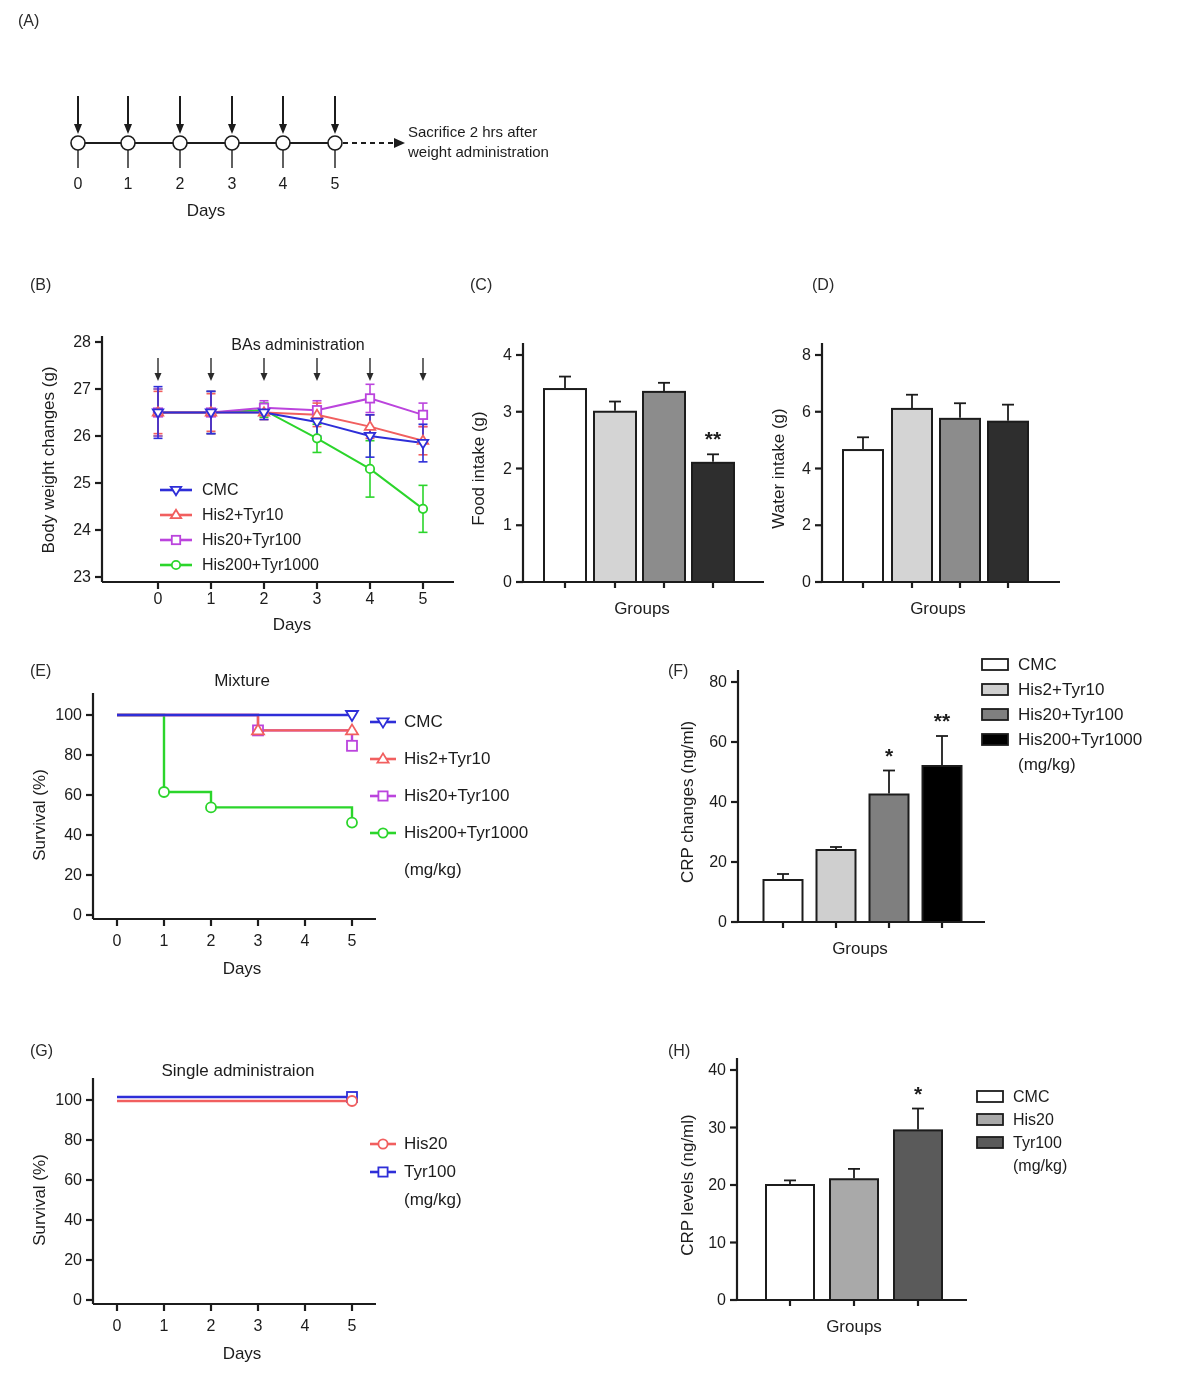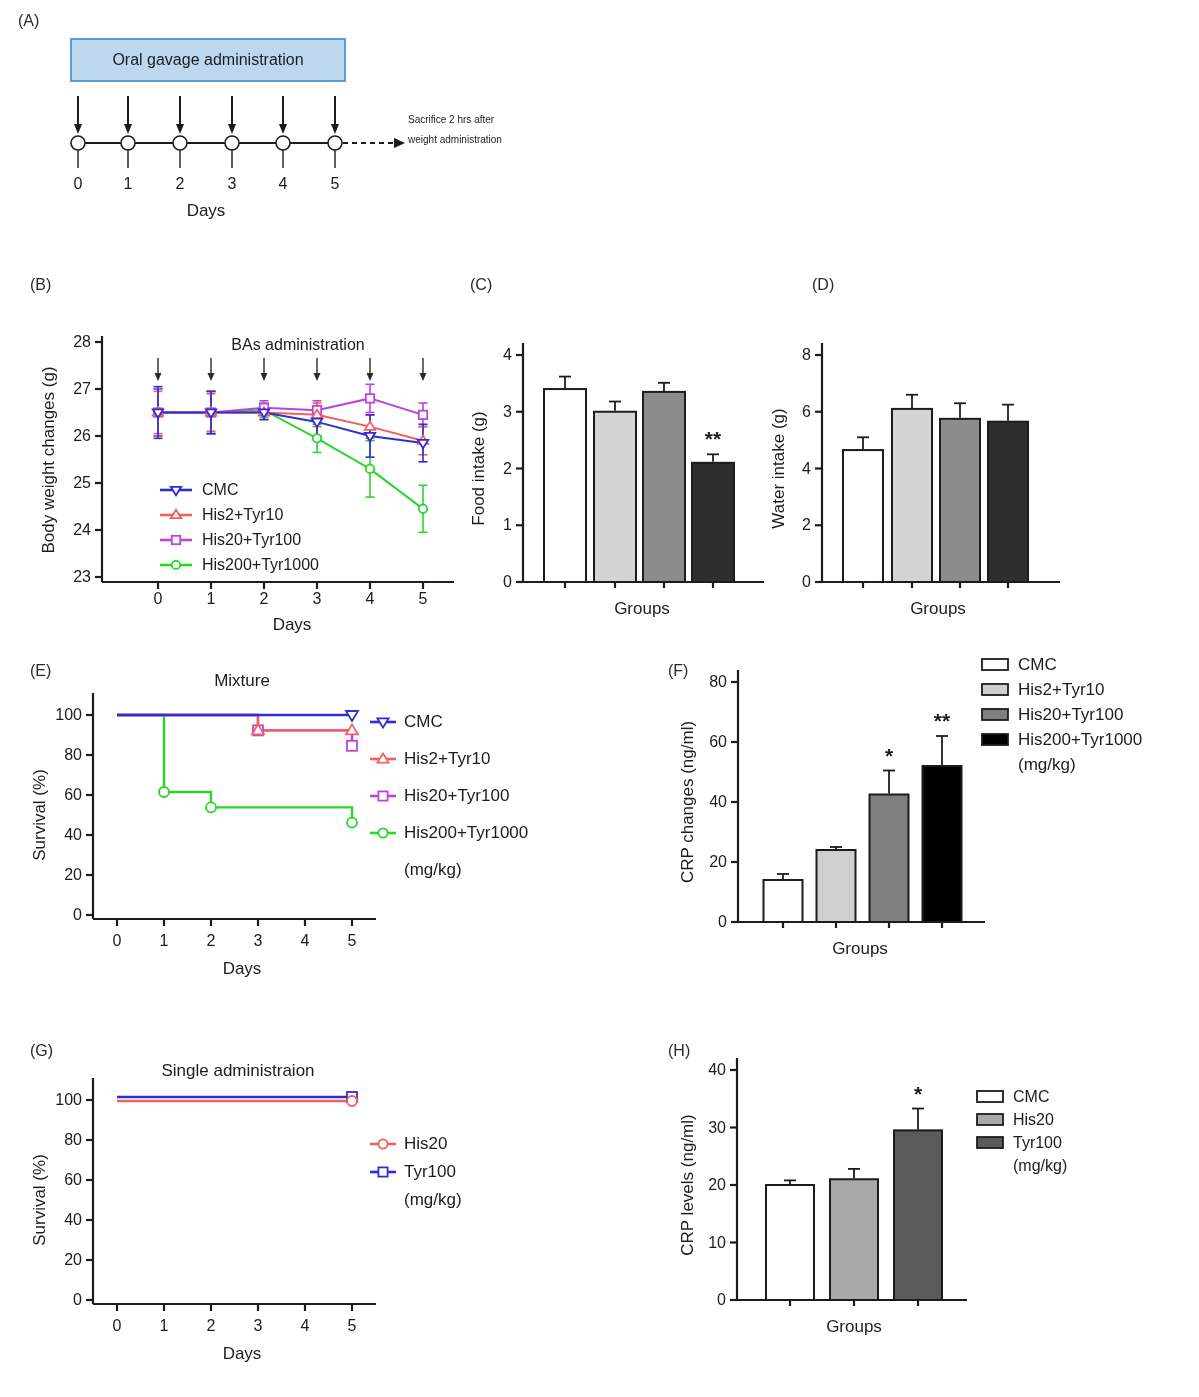--- a/index.html
+++ b/index.html
@@ -1,30 +1,27 @@
 <!DOCTYPE html>
 <html><head>
 <meta charset="utf-8">
 <style>
   html,body{margin:0;padding:0;background:#ffffff;}
   body{width:1199px;height:1397px;position:relative;font-family:"Liberation Sans",sans-serif;color:#1c1c1c;overflow:hidden;}
   .panel{position:absolute;}
   .panel svg{position:absolute;left:0;top:0;}
   .plabel{position:absolute;font-size:16px;color:#2a2a2a;z-index:5;}
   .gavage-box{position:absolute;left:60px;top:32px;width:272px;height:40px;background:#bdd7ee;border:2px solid #5b9bd5;display:flex;align-items:center;justify-content:center;font-size:16px;color:#1c1c1c;z-index:4;}
-  .sacrifice-note{position:absolute;left:398px;top:104px;font-size:10px;line-height:20px;color:#1c1c1c;z-index:4;}
+  .sacrifice-note{position:absolute;left:398px;top:116px;font-size:15px;line-height:20px;color:#1c1c1c;z-index:4;}
 </style>
 </head>
 <body>
 
 <div class="panel" id="panel-A" style="left:10px;top:6px;width:700px;height:260px;">
   <div class="plabel" style="left:8px;top:6px;">(A)</div>
-  <div class="gavage-box">
-    <span>Oral gavage administration</span>
-  </div>
   <svg id="svg-A" width="700" height="260">
       <g>
         <g>
           <line x1="68" y1="90" x2="68" y2="119" stroke="#1c1c1c" stroke-width="2"></line>
           <path d="M 64 118 L 72 118 L 68 128 Z" fill="#1c1c1c"></path>
           <line x1="118" y1="90" x2="118" y2="119" stroke="#1c1c1c" stroke-width="2"></line>
           <path d="M 114 118 L 122 118 L 118 128 Z" fill="#1c1c1c"></path>
           <line x1="170" y1="90" x2="170" y2="119" stroke="#1c1c1c" stroke-width="2"></line>
           <path d="M 166 118 L 174 118 L 170 128 Z" fill="#1c1c1c"></path>
           <line x1="222" y1="90" x2="222" y2="119" stroke="#1c1c1c" stroke-width="2"></line>

